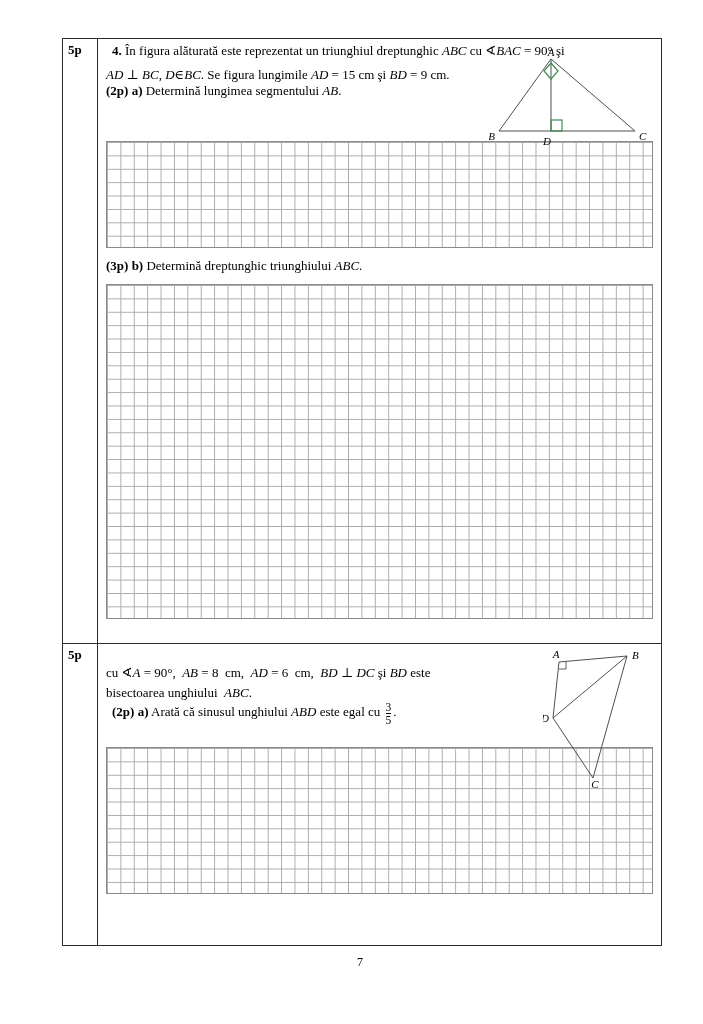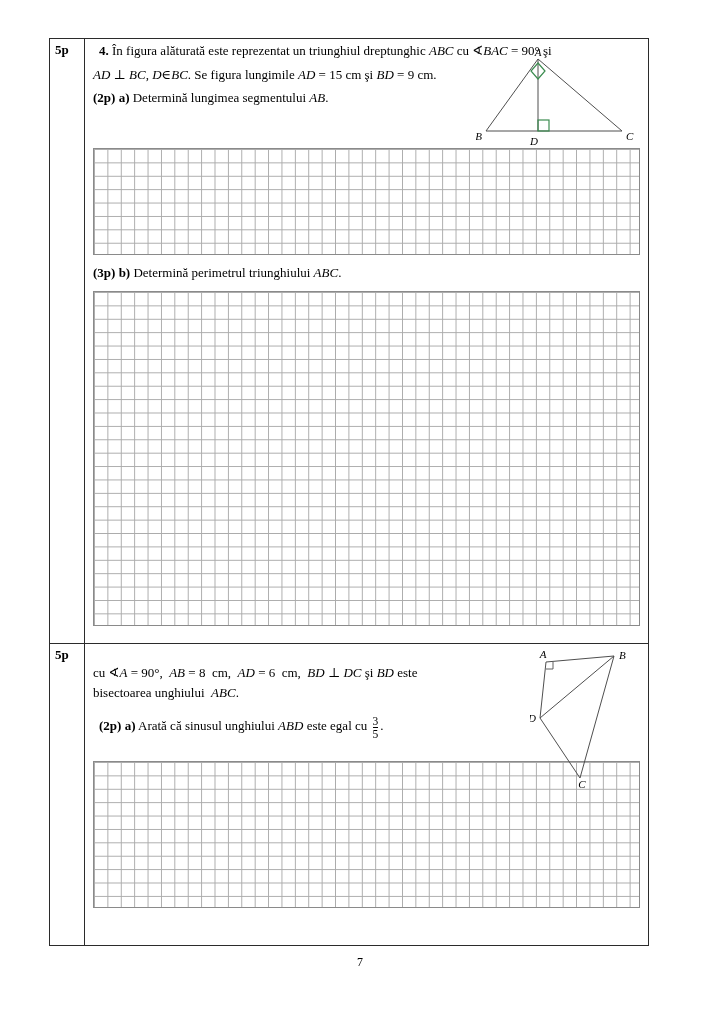--- a/index.html
+++ b/index.html
@@ -4,47 +4,47 @@
 <style>
   * { box-sizing: border-box; }
   html,body { margin:0; padding:0; background:#fff; }
   body {
     font-family:"Liberation Serif","DejaVu Serif",serif;
     color:#000;
   }
   .sheet { position:relative; width:703px; height:1024px; background:#fff; overflow:hidden; }
 
   .extable {
-    position:absolute; left:49px; top:38px; width:600px;
+    position:absolute; left:62px; top:38px; width:600px;
     border:1px solid var(--table-border,#2b2b2b);
   }
   .exrow { display:flex; }
   .exrow.row1 { height:604px; }
   .exrow.row2 { height:302px; border-top:1px solid var(--table-border,#2b2b2b); }
   .points-cell {
     width:35px; flex:0 0 35px;
     border-right:1px solid var(--table-border,#2b2b2b);
     font-weight:bold; font-size:13px; padding:3px 0 0 5px;
   }
   .content-cell { position:relative; flex:1; padding:2px 8px; }
 
   .tline { font-size:13px; line-height:16px; }
   .it { font-style:italic; }
   .bd { font-weight:bold; }
   .pad1 { padding-left:6px; }
 
   .r1-l1 { margin-top:2px; }
   .r1-l2 { margin-top:8px; }
-  .r1-l3 { margin-top:7px; }
+  .r1-l3 { margin-top:0; }
   .r1-l4 { margin-top:10px; }
 
   .r2-l1 { margin-top:6px; }
   .r2-l2 { margin-top:19px; }
   .r2-l3 { margin-top:4px; }
-  .r2-l4 { margin-top:14px; }
+  .r2-l4 { margin-top:0; }
 
   .grid {
     border:1px solid var(--grid-border,#8a8a8a);
     background-image:
       linear-gradient(to right, var(--grid-line,#ababab) 1px, transparent 1px),
       linear-gradient(to bottom, var(--grid-line,#ababab) 1px, transparent 1px);
     background-size:13.4px 13.4px;
   }
   .grid1 { height:107px; margin-top:42px; }
   .grid2 { height:335px; margin-top:10px; }
@@ -94,21 +94,21 @@
             <rect class="mark" x="62" y="73" width="11" height="11"></rect>
             <text class="vlabel" x="62" y="9" text-anchor="middle">A</text>
             <text class="vlabel" x="6" y="93" text-anchor="end">B</text>
             <text class="vlabel" x="150" y="93" text-anchor="start">C</text>
             <text class="vlabel" x="58" y="98" text-anchor="middle">D</text>
           </svg>
         </div>
 
         <div class="grid grid1"></div>
 
-        <div class="tline r1-l4"><span class="bd">(3p) b)</span><span> Determină perimetrul triunghiului </span><span class="it">ABC</span><span>.</span></div>
+        <div class="tline r1-l4"><span class="bd">(3p) b)</span><span> Determină dreptunghic triunghiului </span><span class="it">ABC</span><span>.</span></div>
 
         <div class="grid grid2"></div>
       </div>
     </div>
 
     <div class="exrow row2">
       <div class="points-cell">5p</div>
       <div class="content-cell">
 
         <div class="tline r2-l2"><span>cu </span><span>∢</span><span class="it">A</span><span> = 90°, &nbsp;</span><span class="it">AB</span><span> = 8 &nbsp;cm, &nbsp;</span><span class="it">AD</span><span> = 6 &nbsp;cm, &nbsp;</span><span class="it">BD</span><span> ⊥ </span><span class="it">DC</span><span> şi </span><span class="it">BD</span><span> este</span></div>

